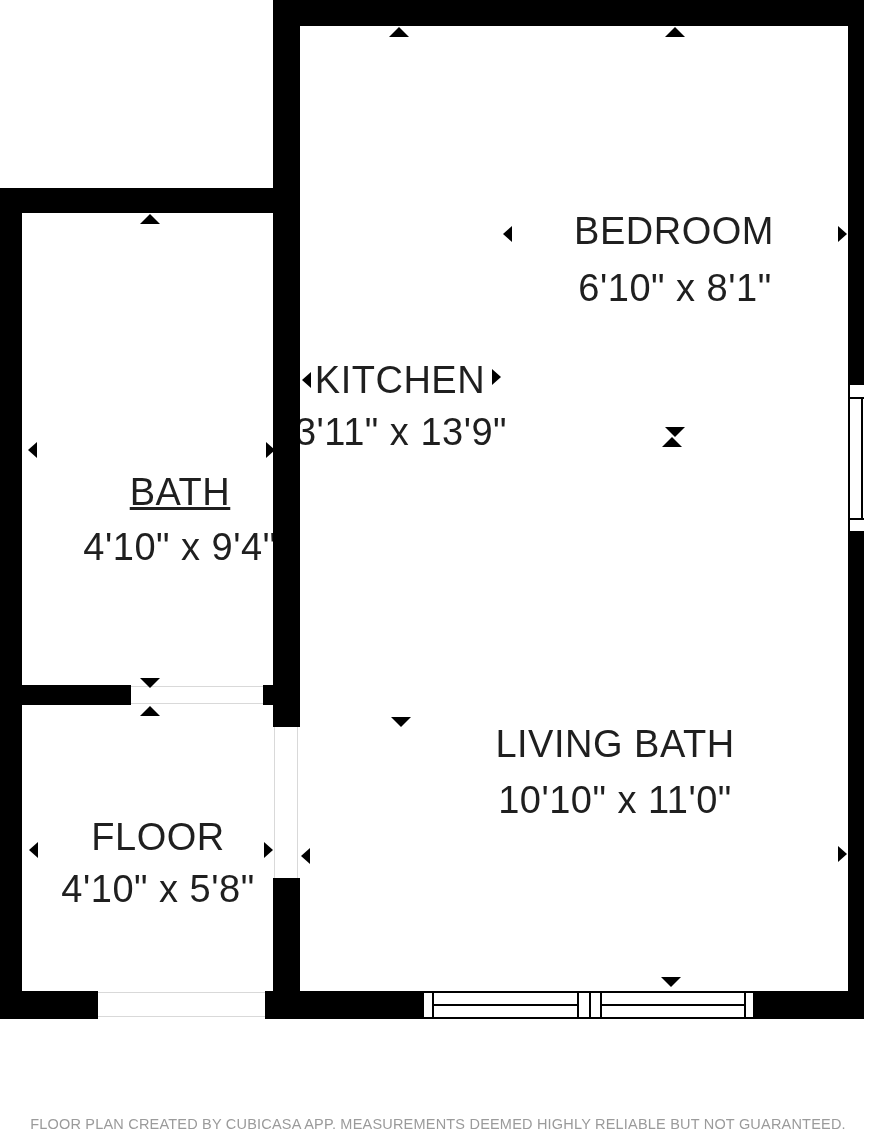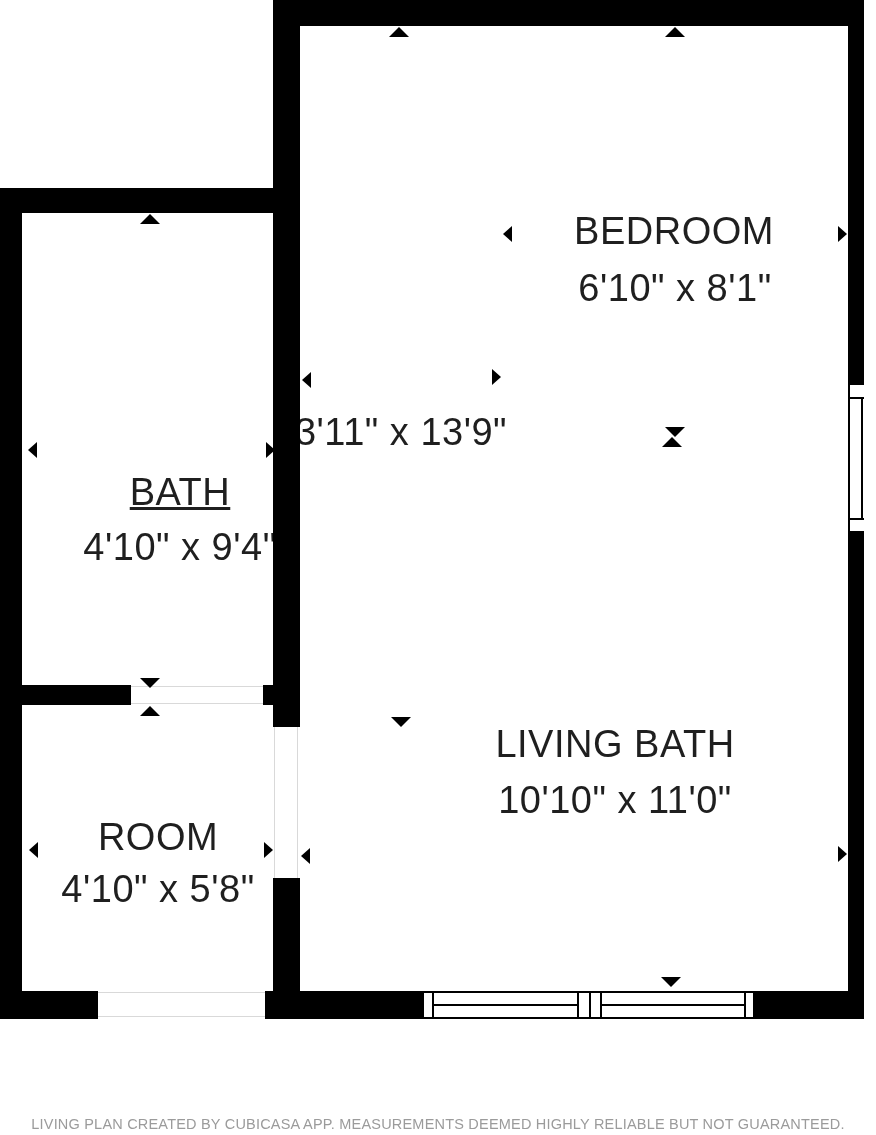--- a/index.html
+++ b/index.html
@@ -114,26 +114,27 @@
   <div class="tri left" style="left:29px;  top:842px;"></div>
   <div class="tri right" style="left:264px; top:842px;"></div>
   <div class="tri left" style="left:301px; top:848px;"></div>
   <div class="tri down" style="left:391px; top:717px;"></div>
   <div class="tri right" style="left:838px; top:846px;"></div>
   <div class="tri down" style="left:661px; top:977px;"></div>
 
   <div class="room-label" style="left:674px; top:212px;">BEDROOM</div>
   <div class="room-dim" style="left:675px; top:269px;">6'10" x 8'1"</div>
 
+  <div class="room-label" style="left:400px; top:361px;">KITCHEN</div>
   <div class="room-dim" style="left:401px; top:413px;">3'11" x 13'9"</div>
 
   <div class="room-label" style="left:180px; top:473px;text-decoration:underline;">BATH</div>
   <div class="room-dim" style="left:180px; top:528px;">4'10" x 9'4"</div>
 
   <div class="room-label" style="left:615px; top:725px;">LIVING BATH</div>
   <div class="room-dim" style="left:615px; top:781px;">10'10" x 11'0"</div>
 
-  <div class="room-label" style="left:158px; top:818px;">ROOM</div>
+  <div class="room-label" style="left:158px; top:818px;">FLOOR</div>
   <div class="room-dim" style="left:158px; top:870px;">4'10" x 5'8"</div>
 
-  <div class="footer-note">LIVING PLAN CREATED BY CUBICASA APP. MEASUREMENTS DEEMED HIGHLY RELIABLE BUT NOT GUARANTEED.</div>
+  <div class="footer-note">FLOOR PLAN CREATED BY CUBICASA APP. MEASUREMENTS DEEMED HIGHLY RELIABLE BUT NOT GUARANTEED.</div>
 
 </div>
 
 </body></html>

